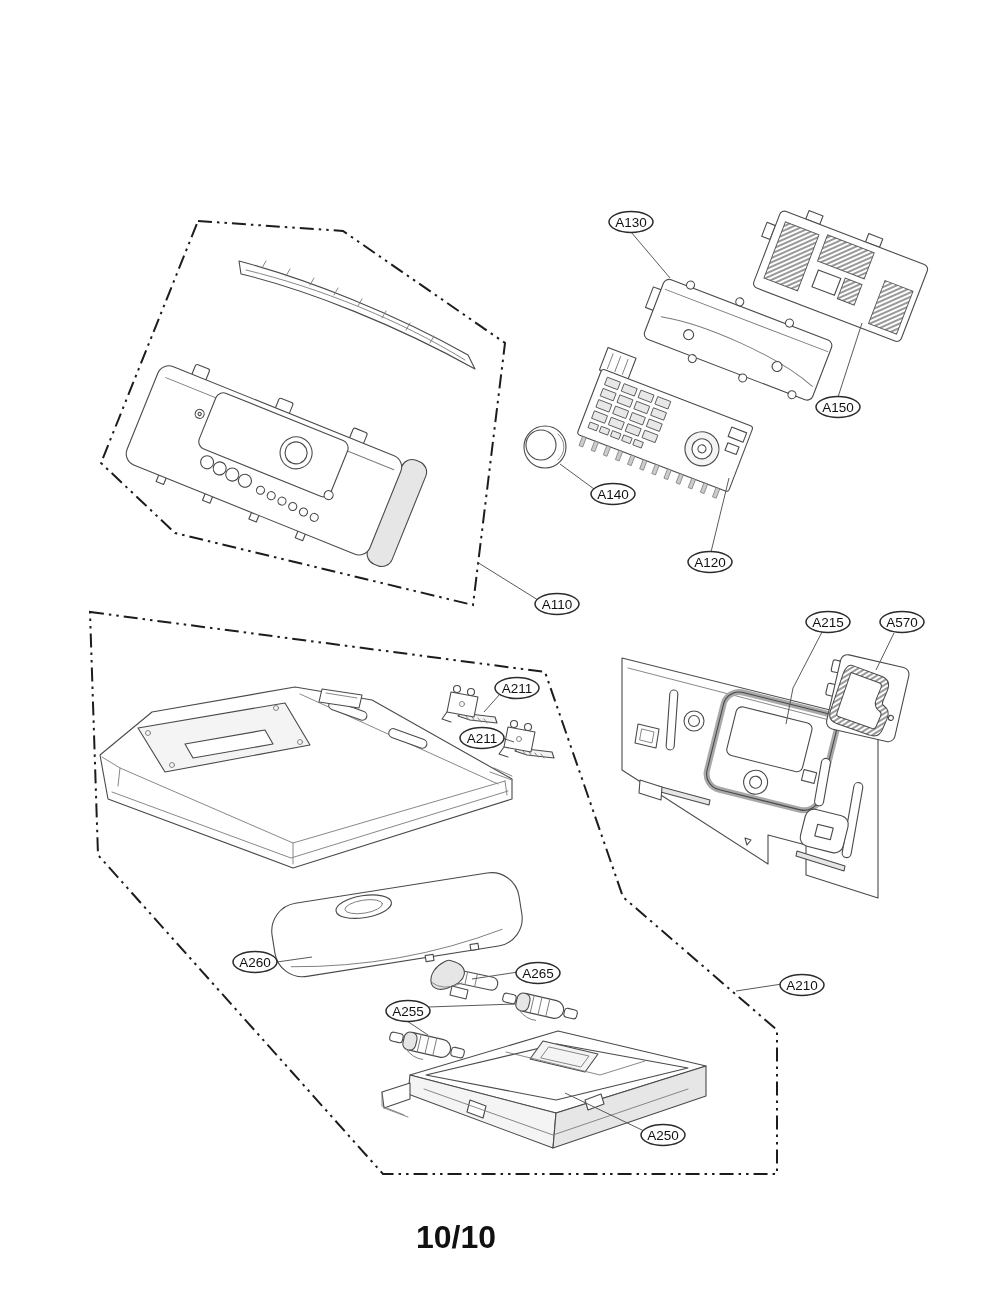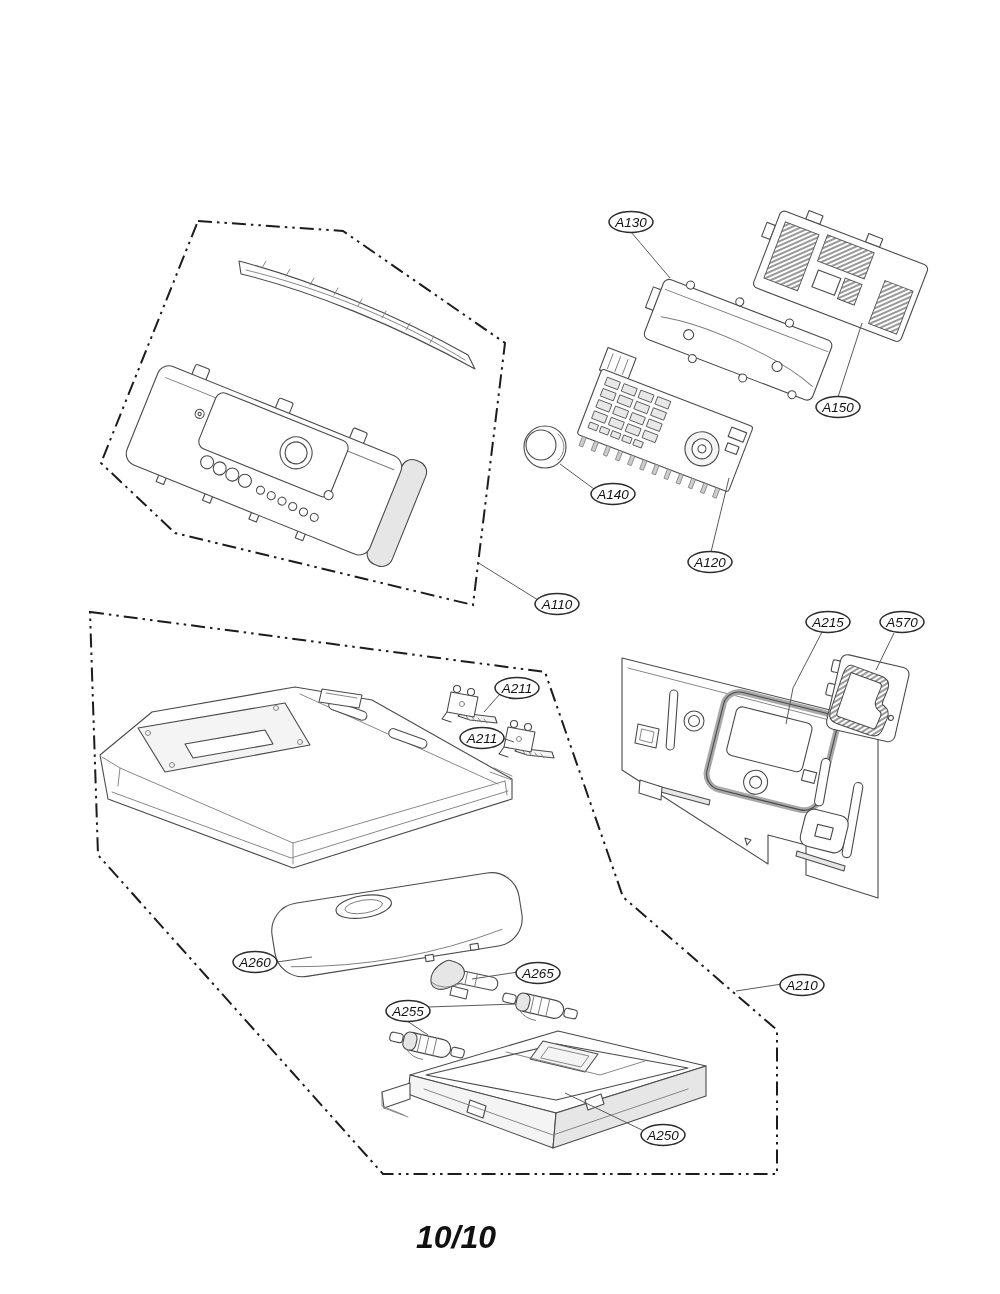--- a/index.html
+++ b/index.html
@@ -1,17 +1,17 @@
 <!DOCTYPE html>
 <html><head>
 <meta charset="utf-8">
 <style>
   html,body{margin:0;padding:0;background:#fff;}
   .canvas{position:relative;width:1000px;height:1294px;background:#fff;overflow:hidden;
-          font-family:"Liberation Sans",sans-serif;font-style:italic;}
+          font-family:"Liberation Sans",sans-serif;}
   svg{display:block}
   .ln{fill:none;stroke:#4a4a4a;stroke-width:1.1;stroke-linejoin:round;stroke-linecap:round}
   .ln2{fill:none;stroke:#7a7a7a;stroke-width:0.9;stroke-linejoin:round;stroke-linecap:round}
   .fw{fill:#ffffff;stroke:#4a4a4a;stroke-width:1.1;stroke-linejoin:round}
   .fl{fill:#f4f4f4;stroke:#4a4a4a;stroke-width:1.1;stroke-linejoin:round}
   .fe{fill:#e6e6e6;stroke:#4a4a4a;stroke-width:1.1;stroke-linejoin:round}
   .dash{fill:none;stroke:#1c1c1c;stroke-width:2;stroke-dasharray:14 5 2.5 5 2.5 5;stroke-linejoin:miter}
   .leader{fill:none;stroke:#5a5a5a;stroke-width:1}
   .callout ellipse{fill:#fff;stroke:#2b2b2b;stroke-width:1.5}
   .callout text{font-family:"Liberation Sans",sans-serif;font-size:13.5px;fill:#111;text-anchor:middle}

